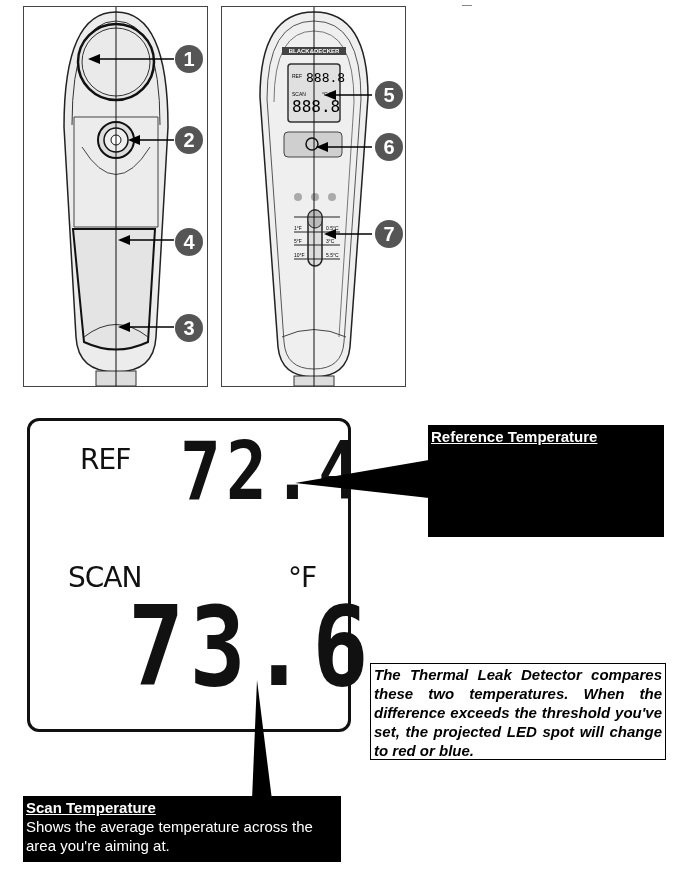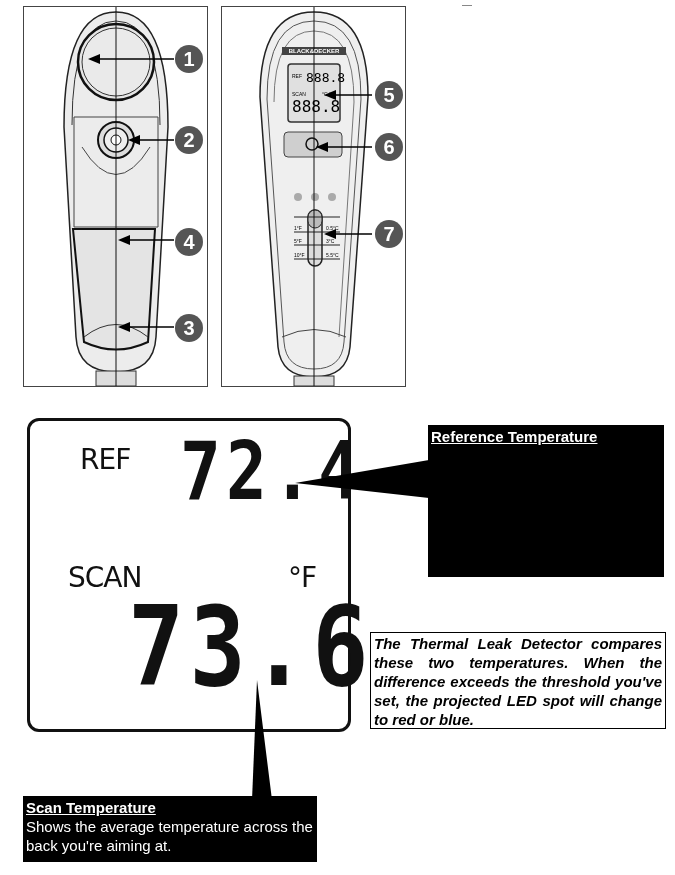--- a/index.html
+++ b/index.html
@@ -100,26 +100,26 @@
   <div class="seg" style="left:98px;top:166px;font-size:110px;line-height:120px;">73.6</div>
 </div>
 
 <svg width="140" height="50" style="position:absolute;left:295px;top:458px;">
   <polygon points="0,25 134,2 134,40" fill="#000"></polygon>
 </svg>
 <svg width="30" height="120" style="position:absolute;left:248px;top:680px;">
   <polygon points="9,0 4,120 24,120" fill="#000"></polygon>
 </svg>
 
-<div class="callout" style="left:428px;top:425px;width:236px;height:152px;">
+<div class="callout" style="left:428px;top:425px;width:236px;height:112px;">
   <span class="ttl">Reference Temperature</span>
 </div>
 
-<div class="note" style="left:370px;top:632px;width:296px;height:97px;">
+<div class="note" style="left:370px;top:663px;width:296px;height:97px;">
   <span>The Thermal Leak Detector compares these two temperatures.  When the difference exceeds the threshold you've set, the projected LED spot will change to red or blue.</span>
 </div>
 
-<div class="callout" style="left:23px;top:796px;width:294px;height:66px;">
+<div class="callout" style="left:23px;top:796px;width:318px;height:66px;">
   <span class="ttl">Scan Temperature</span>
-  <span>Shows the average temperature across the back you're aiming at.</span>
+  <span>Shows the average temperature across the area you're aiming at.</span>
 </div>
 
 <div class="abs" style="left:462px;top:5px;width:10px;height:1px;background:#888;"></div>
 
 </body></html>

